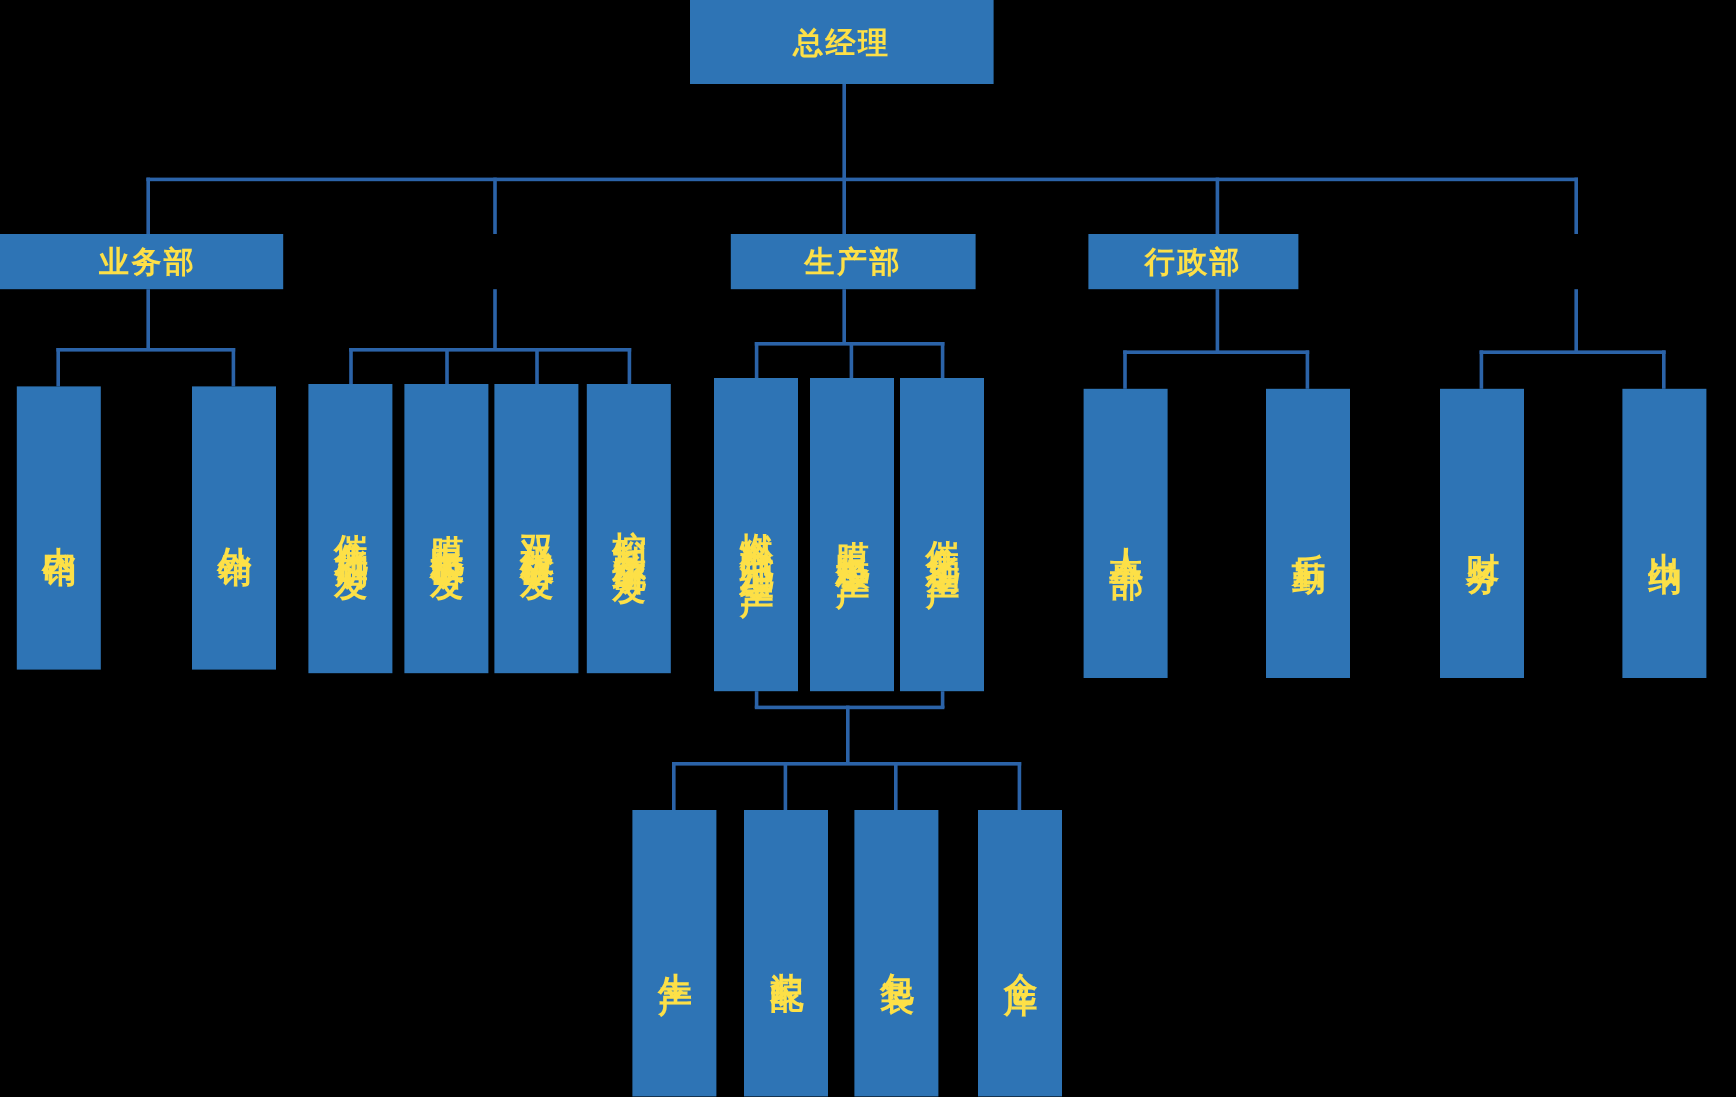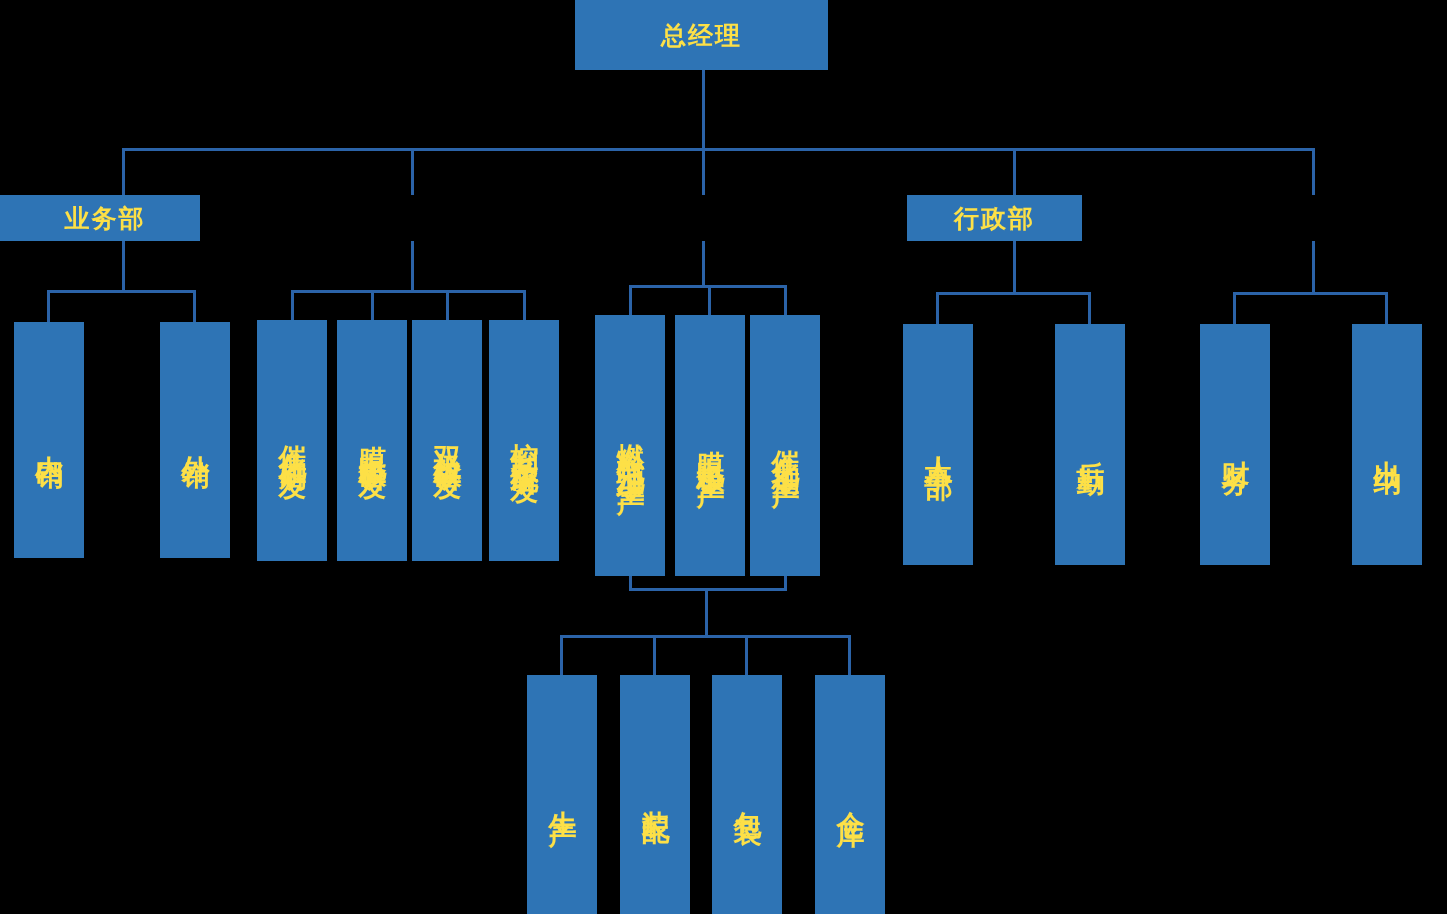--- a/index.html
+++ b/index.html
@@ -87,22 +87,25 @@
   <div class="line h" style="left:560px; top:635px; width:291px;"></div>
   <div class="line v" style="left:560px; top:635px; height:40px;"></div>
   <div class="line v" style="left:653px; top:635px; height:40px;"></div>
   <div class="line v" style="left:745px; top:635px; height:40px;"></div>
   <div class="line v" style="left:848px; top:635px; height:40px;"></div>
 
   <div class="node h-label" style="left:575px; top:0px; width:253px; height:70px;">
     <span>总经理</span>
   </div>
 
-  <div class="node h-label" style="left:0px; top:195px; width:200px; height:46px;padding-left:10px;">
+  <div class="node h-label" style="left:0px; top:195px; width:236px; height:46px;padding-left:10px;">
     <span>业务部</span>
+  </div>
+  <div class="node h-label" style="left:609px; top:195px; width:204px; height:46px;">
+    <span>生产部</span>
   </div>
   <div class="node h-label" style="left:907px; top:195px; width:175px; height:46px;">
     <span>行政部</span>
   </div>
 
   <div class="node v-label" style="left:14px; top:322px; width:70px; height:236px;">
     <span class="vtext">内销</span>
   </div>
   <div class="node v-label" style="left:160px; top:322px; width:70px; height:236px;">
     <span class="vtext">外销</span>

